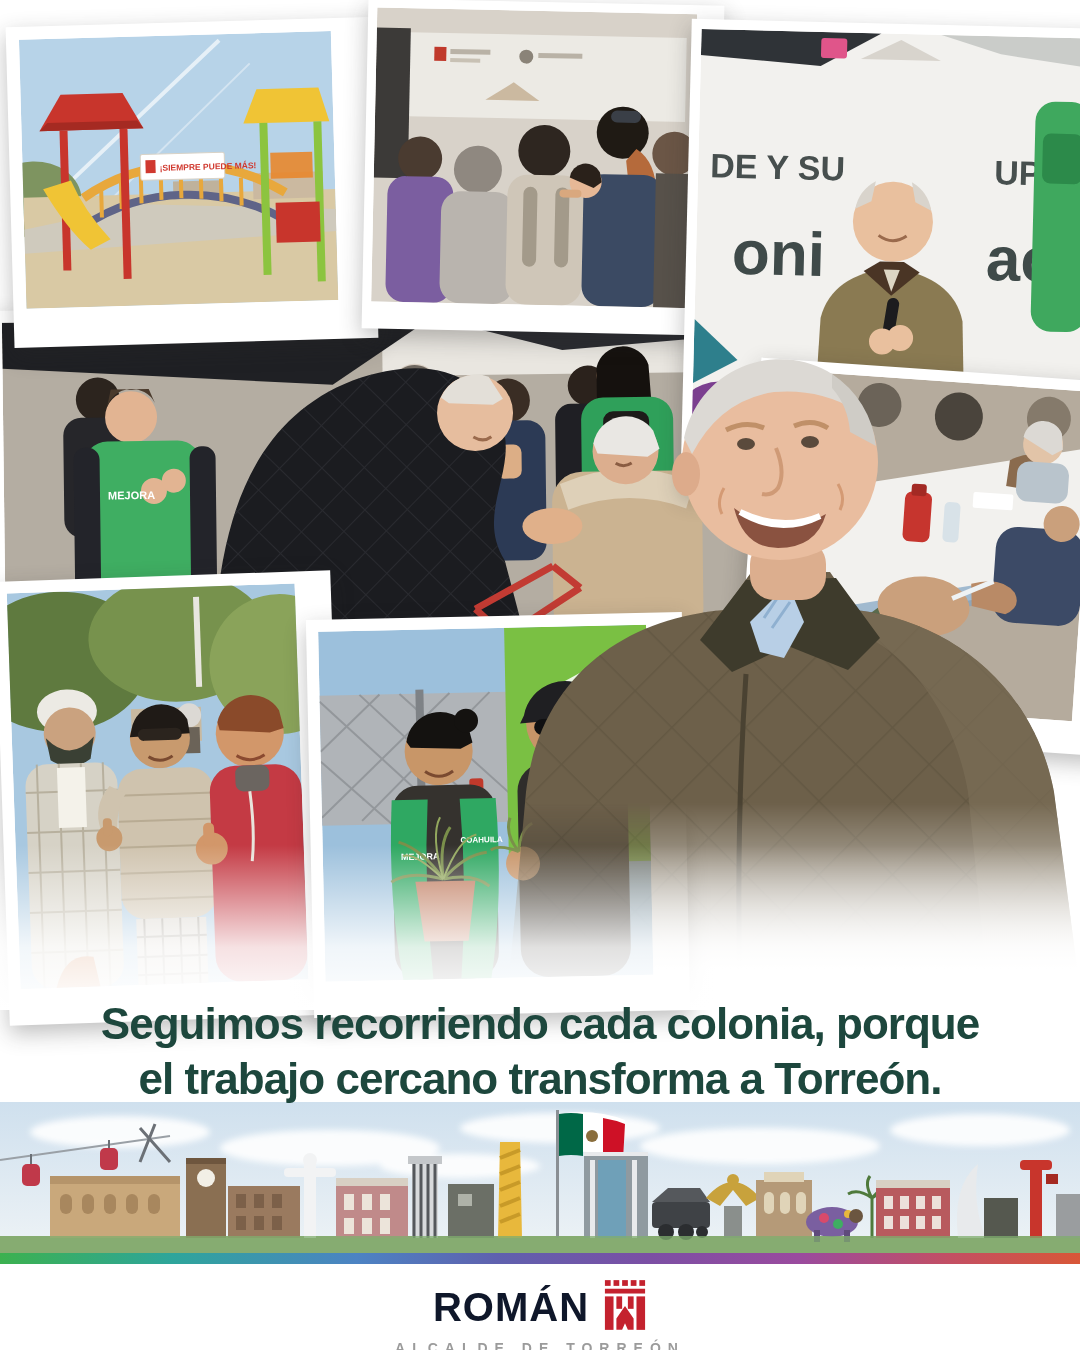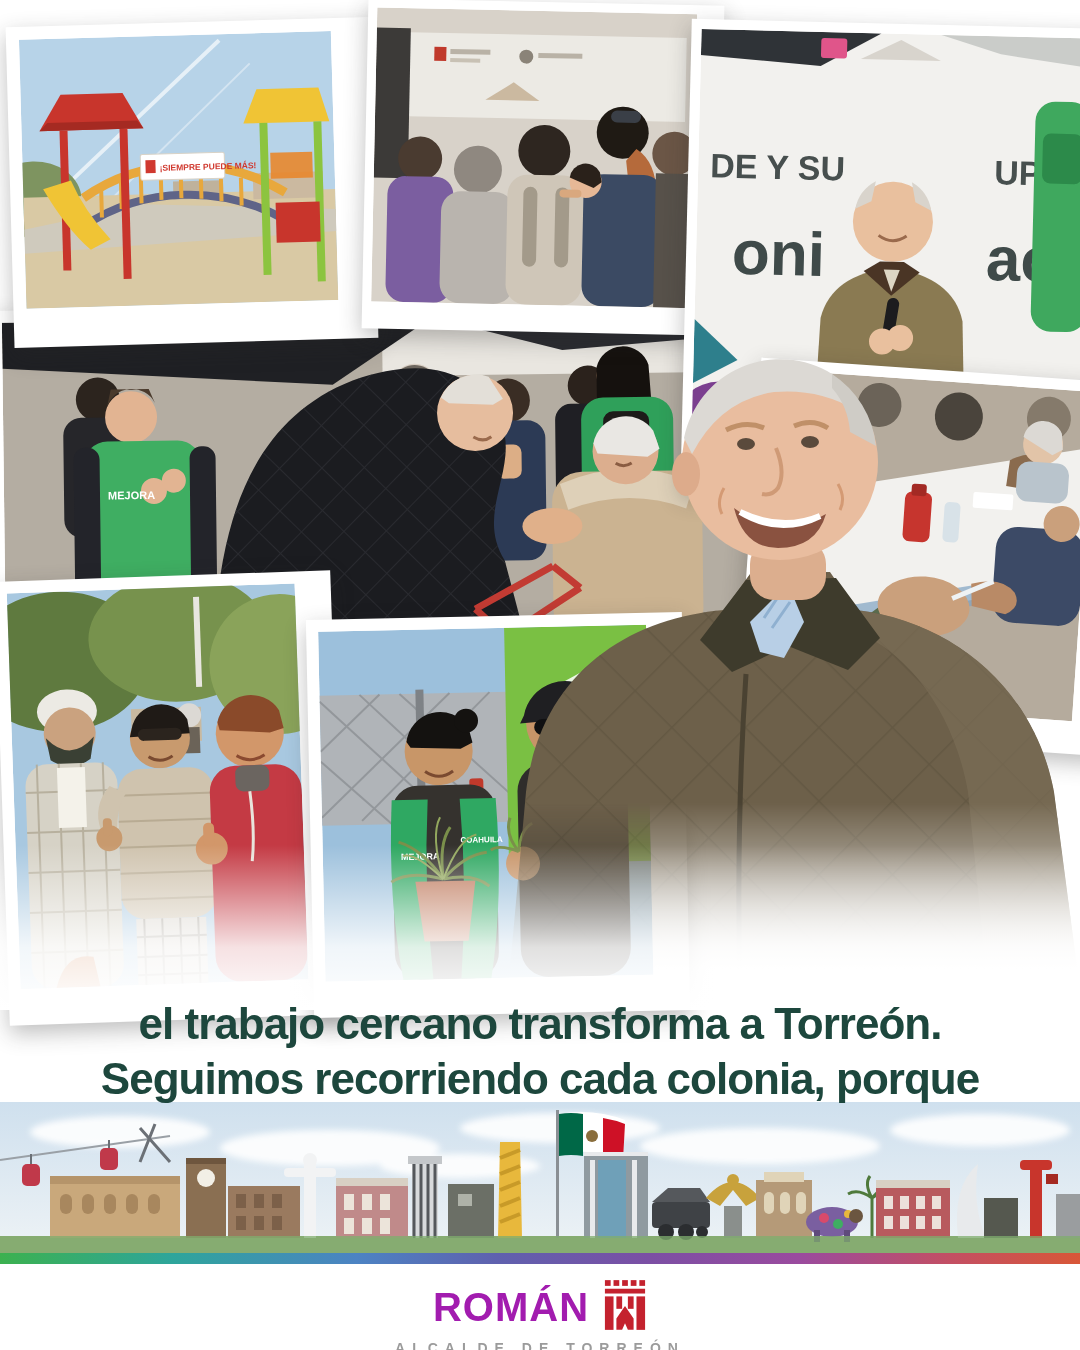--- a/index.html
+++ b/index.html
@@ -12,21 +12,21 @@
           mask-image:linear-gradient(180deg,#000 72%,rgba(0,0,0,0) 97%);}
   .fade{position:absolute;left:0;top:845px;width:1080px;height:165px;z-index:60;
         background:linear-gradient(180deg,rgba(255,255,255,0) 0%,rgba(255,255,255,.85) 62%,#fff 100%);}
   .headline{position:absolute;left:0;top:996px;width:1080px;text-align:center;z-index:70;
             color:#1d473d;font-weight:bold;font-size:44px;line-height:55px;letter-spacing:-1px;}
   .skyline{position:absolute;left:0;top:1102px;width:1080px;height:152px;}
   .bar{position:absolute;left:0;top:1253px;width:1080px;height:11px;
        background:linear-gradient(90deg,#3cb14f 0%,#2ea59b 16%,#4c83c3 33%,#5f61ae 46%,#7b4fa4 60%,#9a4b9e 74%,#c34f63 88%,#d85737 100%);}
   .footer{position:absolute;left:0;top:1280px;width:1080px;text-align:center;}
   .brandrow{display:flex;align-items:center;justify-content:center;gap:14px;}
-  .brandname{color:#a21caf;font-weight:bold;font-size:40px;letter-spacing:1px;}
+  .brandname{color:#0f172a;font-weight:bold;font-size:40px;letter-spacing:1px;}
   .subtitle{margin-top:6px;color:#9b9b9b;font-size:14px;letter-spacing:7px;font-weight:bold;}
 </style>
 </head>
 <body>
 
 <div class="canvas">
 
   <div class="photo" style="left:-8px;top:306px;width:776px;height:348px;padding:12px;transform:rotate(-0.7deg);z-index:10;">
     <svg width="752" height="324" viewBox="0 0 752 324" preserveAspectRatio="none">
       <rect width="752" height="324" fill="#b4ada2"></rect>
@@ -400,22 +400,22 @@
       <path d="M236 166 q-8 14 -2 26" stroke="#d49a74" stroke-width="3" fill="none"></path>
       <path d="M350 162 q8 14 2 26" stroke="#d49a74" stroke-width="3" fill="none"></path>
 
       <path d="M258 352 q-10 150 -6 316" stroke="#4a4232" stroke-width="5" fill="none"></path>
     </svg>
   </div>
 
   <div class="fade"></div>
 
   <div class="headline">
+    <div>Seguimos recorriendo cada colonia, porque</div>
     <div>el trabajo cercano transforma a Torreón.</div>
-    <div>Seguimos recorriendo cada colonia, porque</div>
   </div>
 
   <div class="skyline">
     <svg width="1080" height="152" viewBox="0 0 1080 152">
       <defs>
         <linearGradient id="sky" x1="0" y1="0" x2="0" y2="1">
           <stop offset="0" stop-color="#cfe0ee"></stop>
             <stop offset="1" stop-color="#eef3f6"></stop>
         </linearGradient>
         <filter id="blur1">

